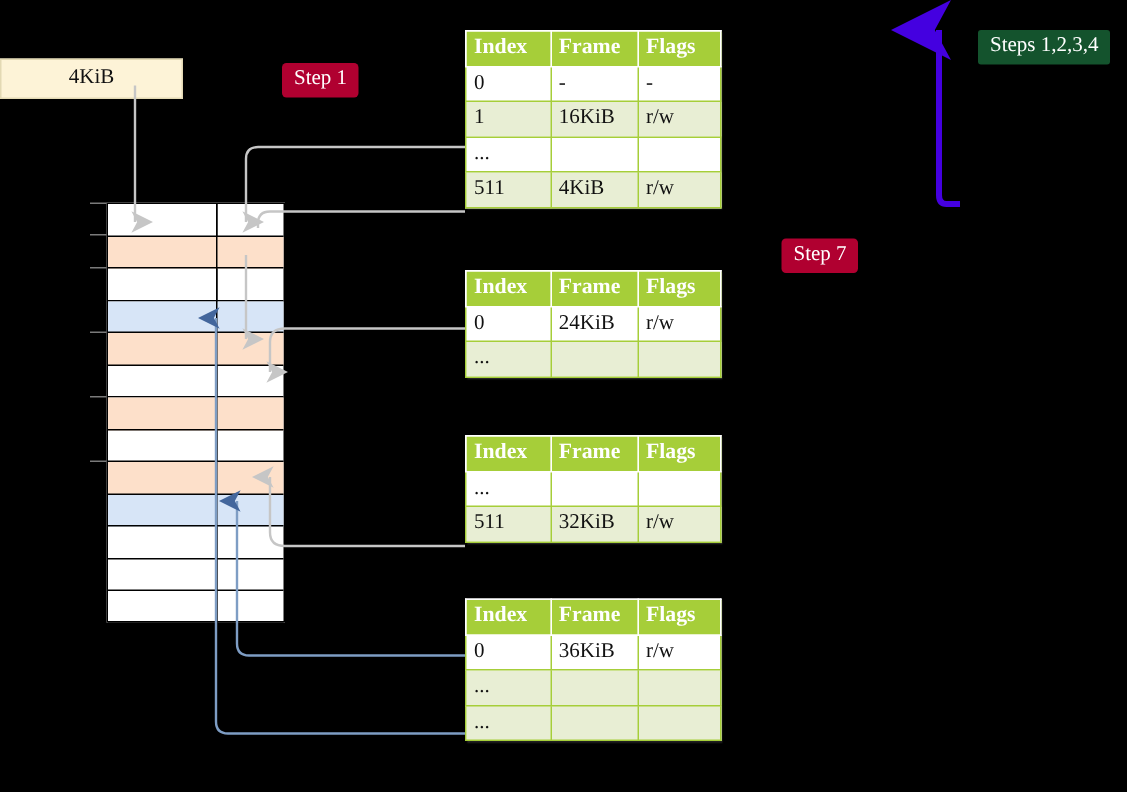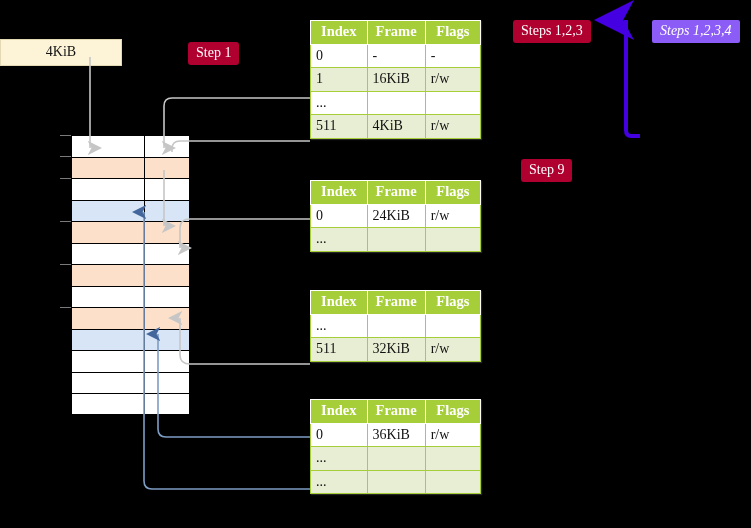--- a/index.html
+++ b/index.html
@@ -5,21 +5,21 @@
   html,body{margin:0;padding:0;background:#000;}
   body{width:751px;height:528px;position:relative;overflow:hidden;
        font-family:"Liberation Serif","DejaVu Serif",serif;}
   .stage{position:absolute;left:0;top:0;width:751px;height:528px;}
 
   
   .badge{position:absolute;color:#fff;font-size:14px;line-height:1;
          padding:4px 8px 5px 8px;white-space:nowrap;
          box-shadow:1px 1px 0 rgba(0,0,0,.5);}
   .badge-red{background:#b00030;border-radius:3px;}
-  .badge-blue{background:#8b5cf6;border-radius:2px;font-style:italic;}
+  .badge-blue{background:#14532d;border-radius:2px;}
 
   
   .frame-label{position:absolute;background:#fdf3d7;border:1px solid #e3d9b4;
        color:#111;font-size:14px;text-align:center;line-height:1;
        padding:5px 0 6px 0;}
 
   
   .mem{position:absolute;left:71px;top:135px;width:119px;height:280px;
        border:1px solid #000;box-sizing:border-box;background:#fff;}
   .mem-row{height:21.5px;box-sizing:border-box;border-bottom:1px solid #000;
@@ -28,43 +28,42 @@
   .mem-row.peach{background:#fde0ca;}
   .mem-row.blue{background:#d7e5f7;}
   .mem-vline{position:absolute;top:0;left:72px;width:1px;height:280px;
        background:#000;}
   .tick{position:absolute;width:11px;height:1px;background:#7a7a7a;left:60px;}
 
   
   table.pt{position:absolute;border-collapse:collapse;width:171px;
        background:#fff;box-shadow:1px 1px 1px rgba(255,255,255,.15);}
   table.pt th{background:#a6ce39;color:#fff;font-weight:bold;font-size:14.5px;
-       text-align:center;padding:3px 5px 4px 5px;border:1px solid #fff;
+       text-align:left;padding:3px 5px 4px 5px;border:1px solid #fff;
        line-height:1.1;}
   table.pt td{font-size:14px;color:#111;text-align:left;padding:3px 5px 4px 5px;
        border:1px solid #a6ce39;line-height:1.1;height:13px;}
   table.pt tr.alt td{background:#e8eed4;}
   table.pt td.hl{background:#fcf8a0;}
   td.c0{width:47px;} td.c1{width:48px;} td.c2{width:46px;}
 
   
   svg.wires{position:absolute;left:0;top:0;width:751px;height:528px;
        pointer-events:none;}
 </style>
 </head>
 <body>
 
 <div class="stage">
 
   <div class="frame-label" style="left:0px;top:39px;width:120px;">4KiB</div>
 
   <div class="badge badge-red" style="left:188px;top:42px;">Step 1</div>
-  <div class="badge badge-red" style="left:513px;top:20px;">Steps 1,2,3</div>
   <div class="badge badge-blue" style="left:652px;top:20px;">Steps 1,2,3,4</div>
-  <div class="badge badge-red" style="left:521px;top:159px;">Step 9</div>
+  <div class="badge badge-red" style="left:521px;top:159px;">Step 7</div>
 
   <div class="mem" id="mem">
     <div class="mem-vline"></div>
   <div class="mem-row"></div>
       <div class="mem-row peach"></div>
       <div class="mem-row"></div>
       <div class="mem-row blue"></div>
       <div class="mem-row peach"></div>
       <div class="mem-row"></div>
       <div class="mem-row peach"></div>

